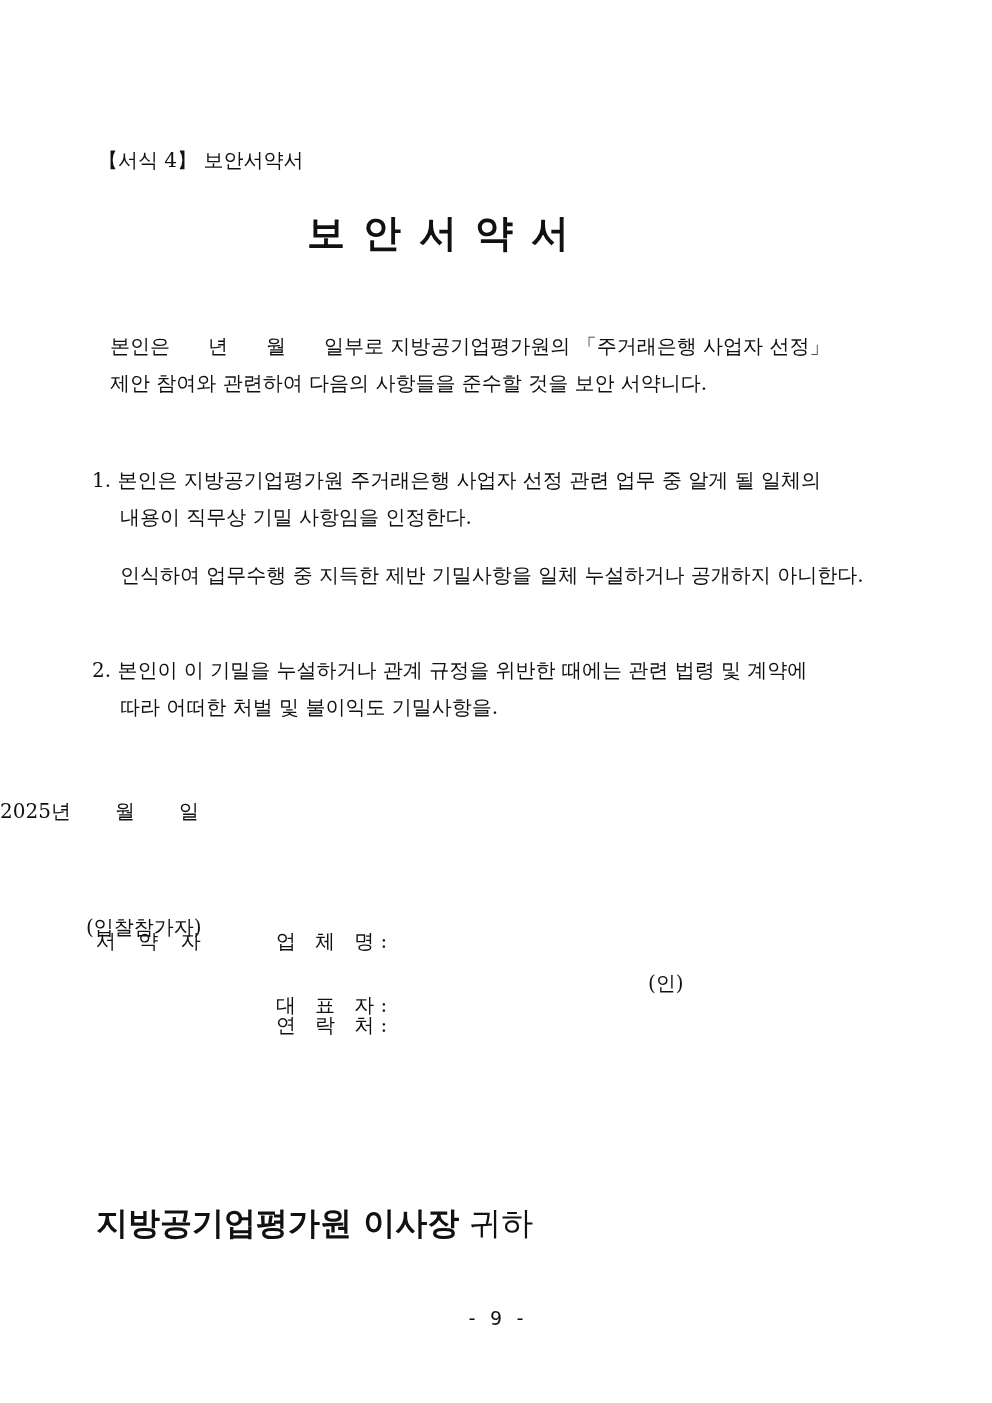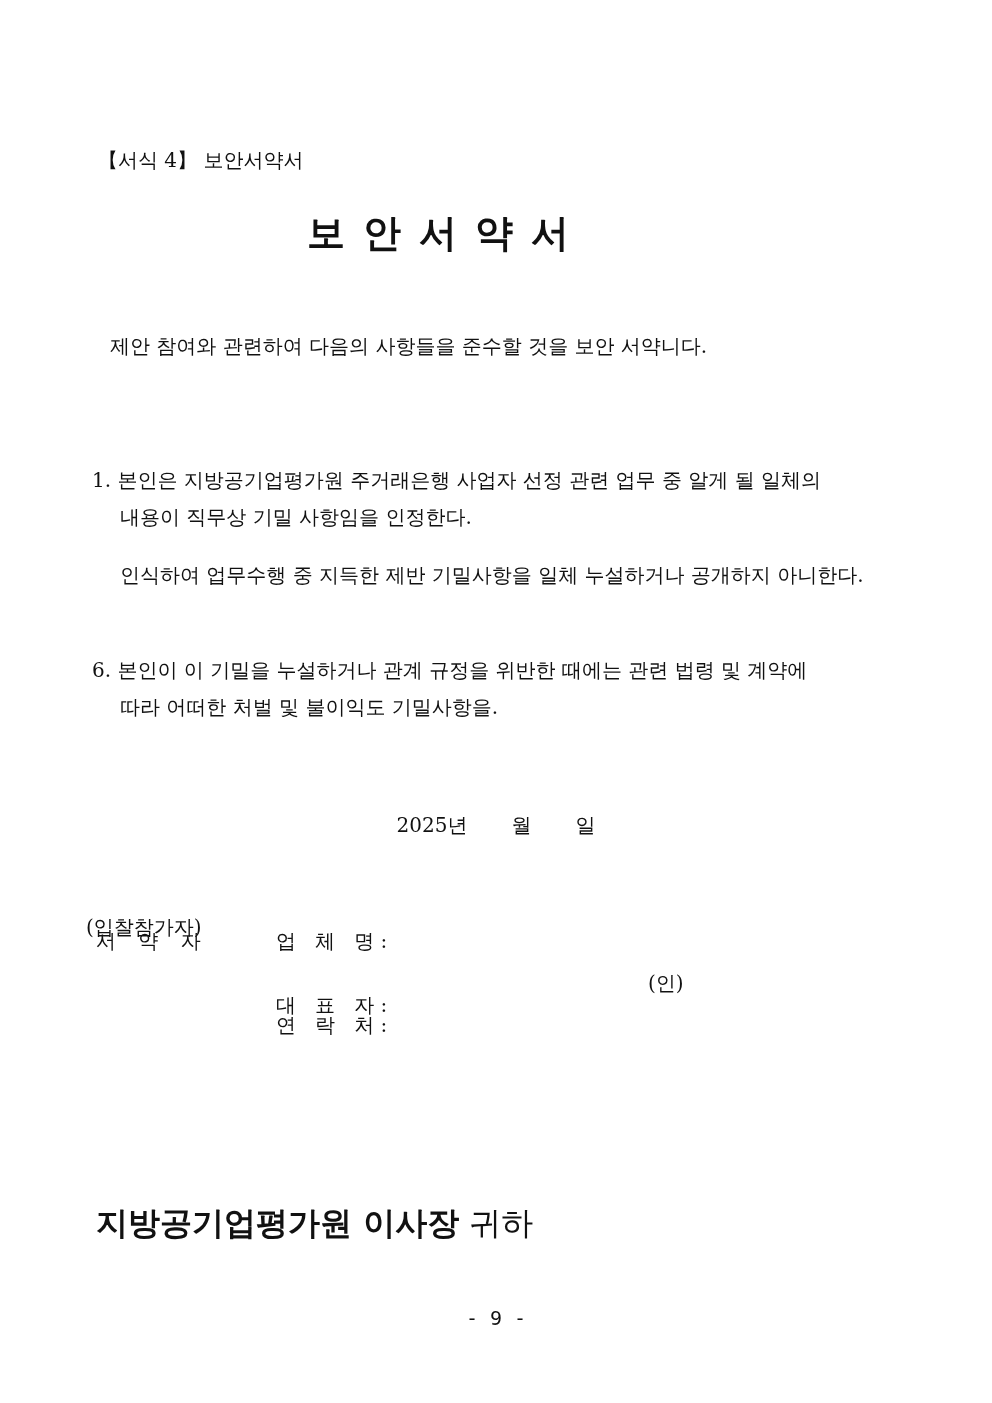--- a/index.html
+++ b/index.html
@@ -5,46 +5,49 @@
   html, body { margin: 0; padding: 0; background: #ffffff; }
   body { width: 992px; height: 1403px; position: relative; overflow: hidden;
          font-family: "DejaVu Serif", "Liberation Serif", serif; color: #111; }
   .abs { position: absolute; white-space: nowrap; }
   .form-label { left: 98px; top: 147px; font-size: 20px; }
   .title { left: 0; width: 894px; top: 208px; text-align: center; font-size: 38px; font-weight: bold; letter-spacing: 18px; }
   .intro { left: 110px; top: 328px; font-size: 20px; line-height: 37px; }
   .intro span.gap { display: inline-block; }
   .item { left: 92px; font-size: 20px; line-height: 37px; }
   .item .cont { padding-left: 28px; }
-  .date { left: 0; width: 992px; text-align: center; top: 798px; font-size: 20px; margin-top: 14px; }
+  .date { left: 0; width: 992px; top: 798px; font-size: 20px; }
   .sig { font-size: 20px; }
   .recipient { left: 96px; top: 1202px; font-size: 32px; }
   .recipient b { font-weight: bold; }
   .page-num { left: 0; width: 992px; text-align: center; top: 1306px; font-size: 20px; font-family: "DejaVu Sans Mono", monospace; }
 </style>
 </head>
 <body>
 
 <div class="abs form-label">【서식 4】 보안서약서</div>
 
 <div class="abs title">보안서약서</div>
 
 <div class="abs intro">
+  <div>
+    <span>본인은</span><span class="gap" style="width:38px"></span><span>년</span><span class="gap" style="width:38px"></span><span>월</span><span class="gap" style="width:38px"></span><span>일부로 지방공기업평가원의 「주거래은행 사업자 선정」</span>
+  </div>
   <div>제안 참여와 관련하여 다음의 사항들을 준수할 것을 보안 서약니다.</div>
 </div>
 
 <div class="abs item" style="top:462px">
   <div>1. 본인은 지방공기업평가원 주거래은행 사업자 선정 관련 업무 중 알게 될 일체의</div>
   <div class="cont">내용이 직무상 기밀 사항임을 인정한다.</div>
 </div>
 <div class="abs item" style="top:557px">
   <div class="cont">인식하여 업무수행 중 지득한 제반 기밀사항을 일체 누설하거나 공개하지 아니한다.</div>
 </div>
 <div class="abs item" style="top:652px">
-  <div>6. 본인이 이 기밀을 누설하거나 관계 규정을 위반한 때에는 관련 법령 및 계약에</div>
+  <div>2. 본인이 이 기밀을 누설하거나 관계 규정을 위반한 때에는 관련 법령 및 계약에</div>
   <div class="cont">따라 어떠한 처벌 및 불이익도 기밀사항을.</div>
 </div>
 
 <div class="abs date">
   <span>2025년</span><span style="display:inline-block;width:44px"></span><span>월</span><span style="display:inline-block;width:44px"></span><span>일</span>
 </div>
 
 <div class="abs sig" style="left:96px; top:928px; letter-spacing:8px">서 약 자</div>
 <div class="abs sig" style="left:86px; top:914px">(입찰참가자)</div>
 

